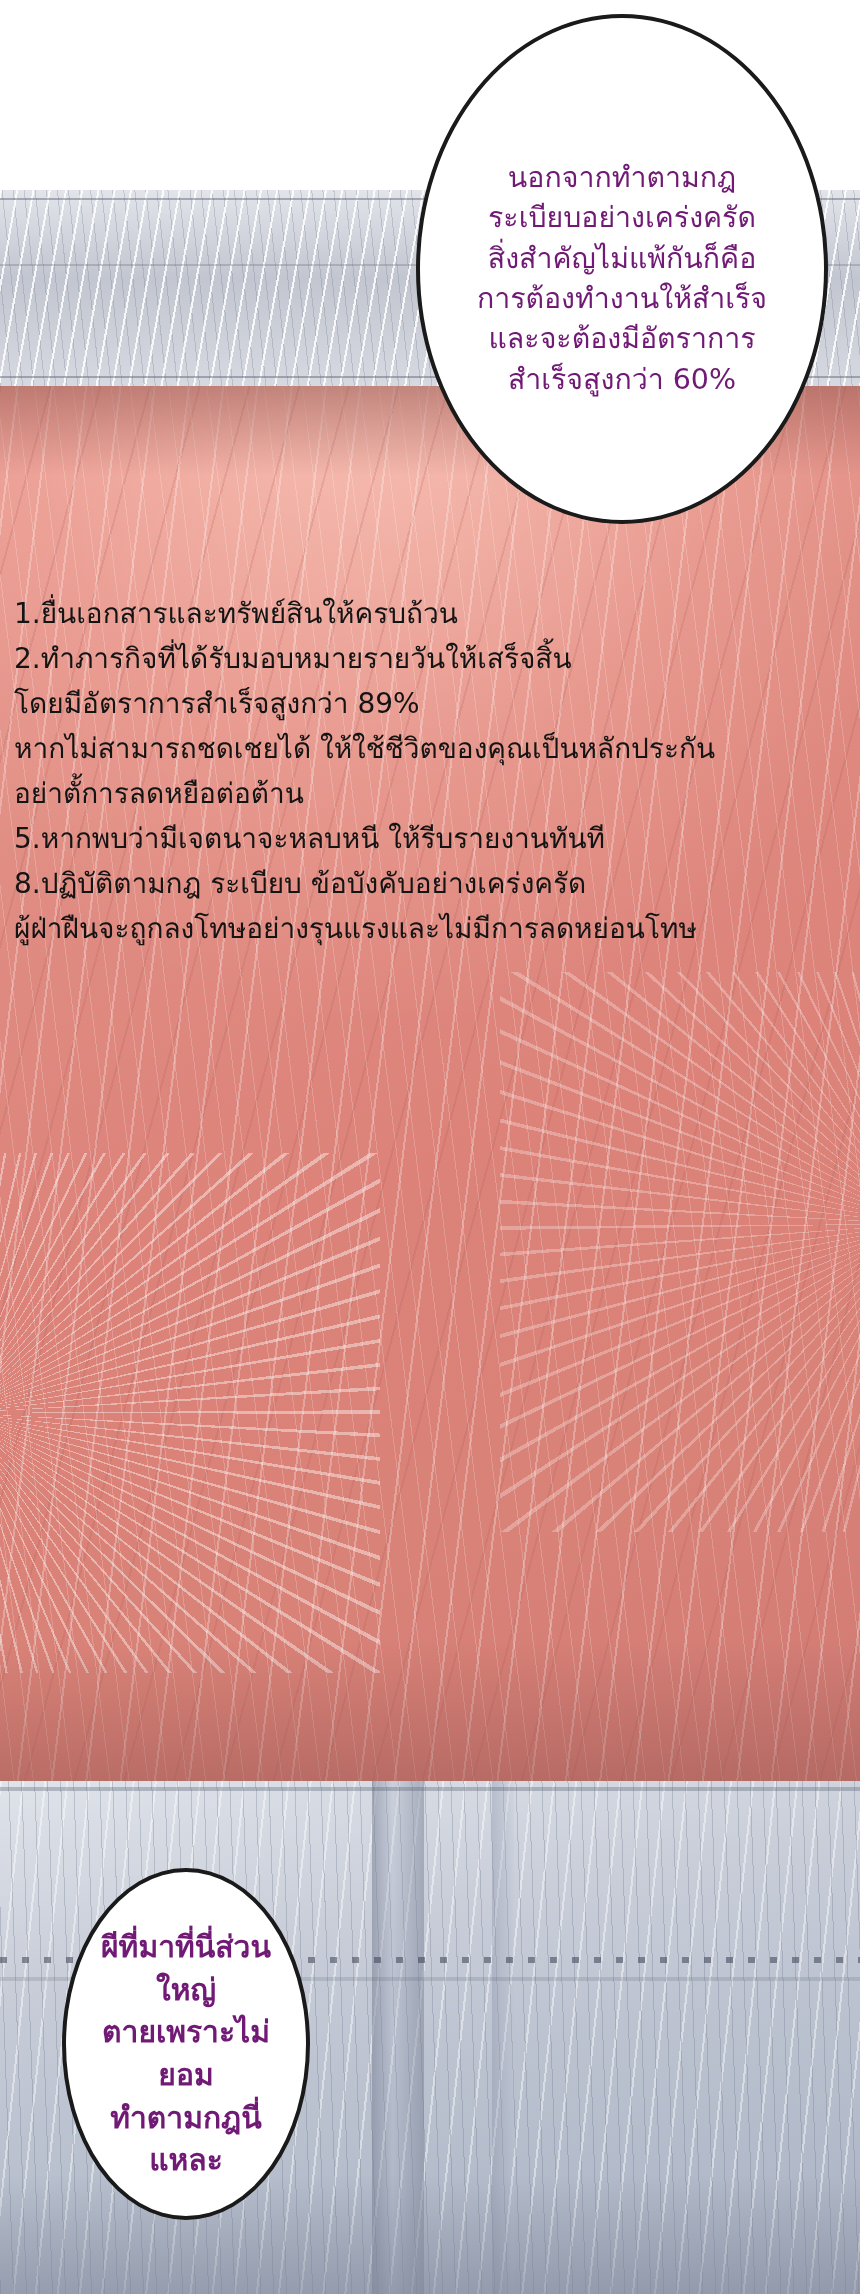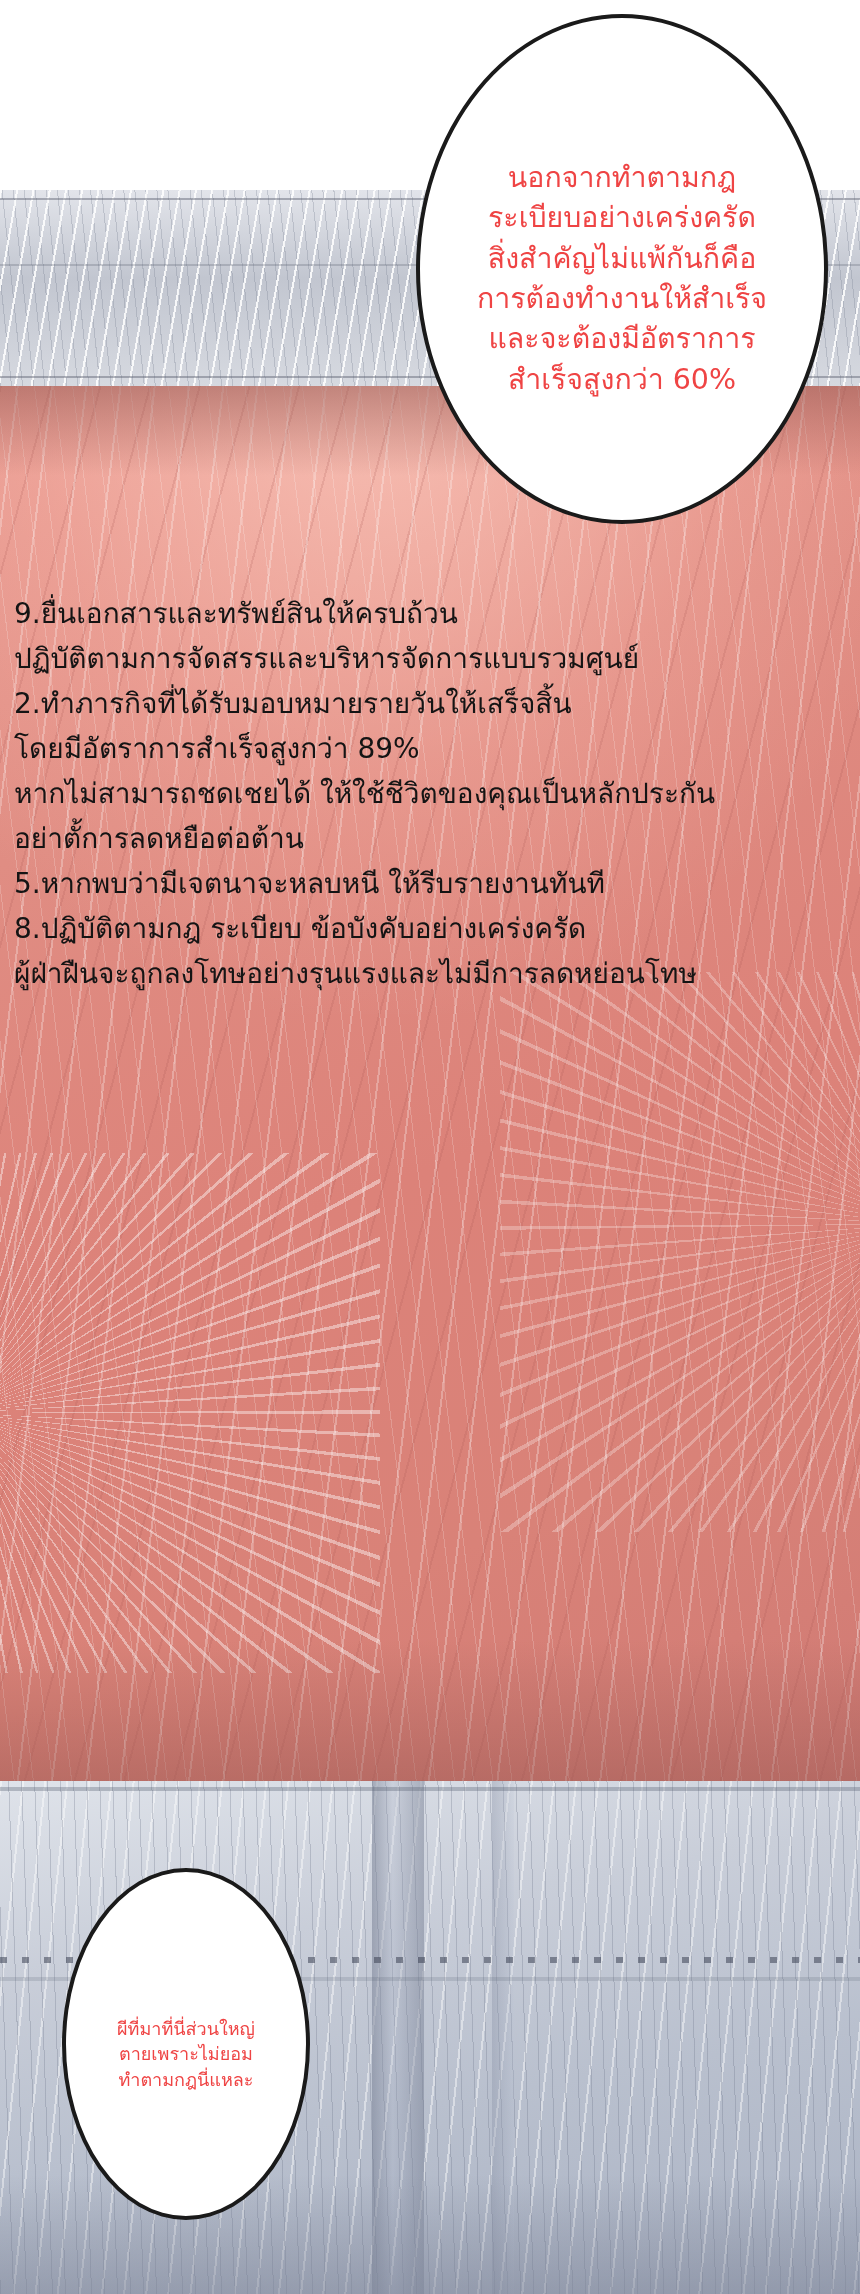--- a/index.html
+++ b/index.html
@@ -177,39 +177,39 @@
     background: #ffffff;
     border: 4px solid #1a1a1a;
     border-radius: 50%;
     display: flex;
     align-items: center;
     justify-content: center;
     text-align: center;
     box-sizing: border-box;
   }
   .balloon .bubble-text {
-    color: #ef4444;
+    color: #701a75;
     line-height: 1.42;
     white-space: pre-line;
     padding: 0 10px;
     margin-top: 20px;
   }
   .balloon-1 {
     left: 416px; top: 14px;
     width: 412px; height: 510px;
     z-index: 40;
   }
   .balloon-1 .bubble-text { font-size: 28.5px; }
 
   .balloon-2 {
     left: 62px; top: 1868px;
     width: 248px; height: 352px;
     z-index: 40;
   }
-  .balloon-2 .bubble-text { font-size: 18px; }
+  .balloon-2 .bubble-text { font-size: 30px; font-weight: bold; }
 
   
   .rules {
     position: absolute;
     left: 14px; top: 594px;
     width: 832px;
     z-index: 30;
     color: #141414;
     font-size: 28px;
     line-height: 1.41;
@@ -249,22 +249,21 @@
     <div class="bg-sheen2"></div>
     <div class="pillar p1"></div>
     <div class="pillar p2"></div>
     <div class="beam" style="top:6px;"></div>
     <div class="beam" style="top:196px; opacity:.55;"></div>
     <div class="dots" style="top:176px;"></div>
     <div class="floor"></div>
   </div>
 
   <div class="rules">
-    <div class="line">9.ยื่นเอกสารและทรัพย์สินให้ครบถ้วน</div>
-    <div class="line">ปฏิบัติตามการจัดสรรและบริหารจัดการแบบรวมศูนย์</div>
+    <div class="line">1.ยื่นเอกสารและทรัพย์สินให้ครบถ้วน</div>
     <div class="line">2.ทำภารกิจที่ได้รับมอบหมายรายวันให้เสร็จสิ้น</div>
     <div class="line">โดยมีอัตราการสำเร็จสูงกว่า 89%</div>
     <div class="line">หากไม่สามารถชดเชยได้ ให้ใช้ชีวิตของคุณเป็นหลักประกัน</div>
     <div class="line">อย่าตั้การลดหยือต่อต้าน</div>
     <div class="line">5.หากพบว่ามีเจตนาจะหลบหนี ให้รีบรายงานทันที</div>
     <div class="line">8.ปฏิบัติตามกฎ ระเบียบ ข้อบังคับอย่างเคร่งครัด</div>
     <div class="line">ผู้ฝ่าฝืนจะถูกลงโทษอย่างรุนแรงและไม่มีการลดหย่อนโทษ</div>
   </div>
 
   <div class="balloon balloon-1">

